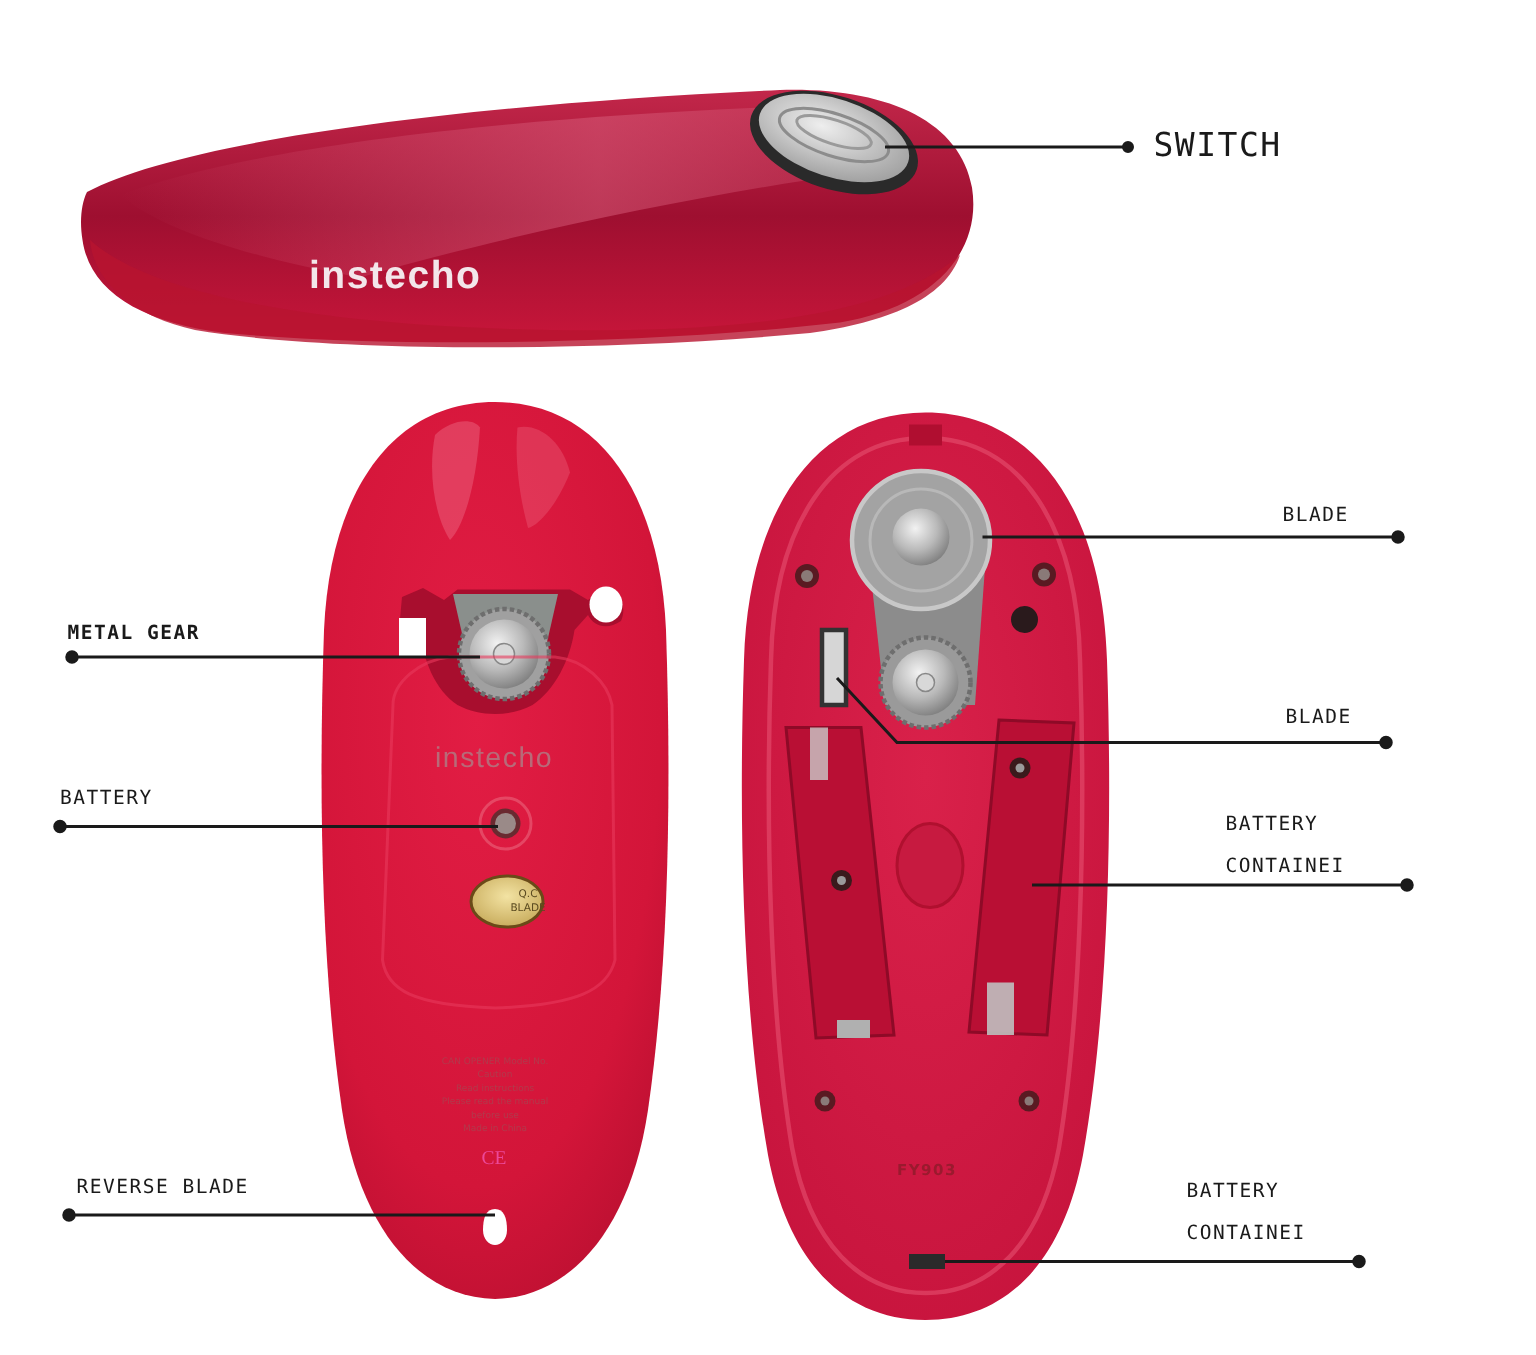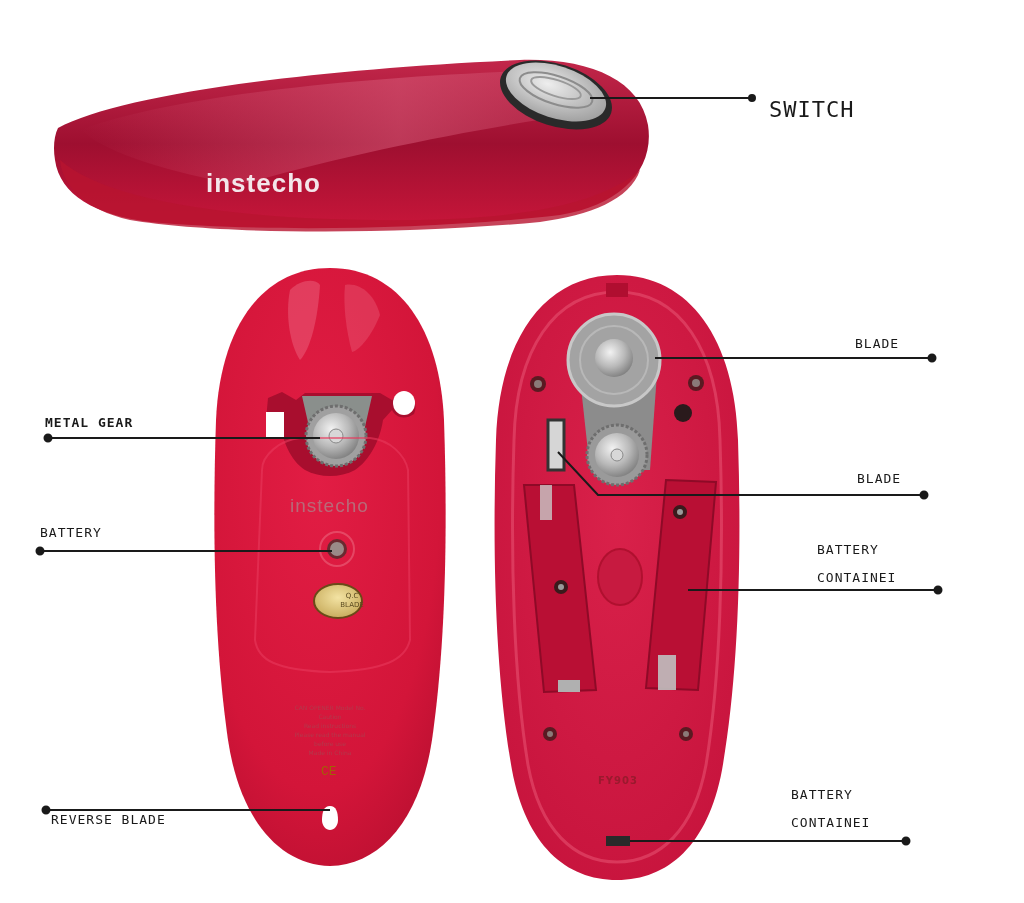--- a/index.html
+++ b/index.html
@@ -27,22 +27,22 @@
     .tiny {
       position: absolute;
       font-family: "DejaVu Sans", sans-serif;
       color: #b23a4c;
       font-size: 6px;
       text-align: center;
       line-height: 9px;
     }
     .ce {
       position: absolute;
-      font-family: Liberation Mono, monospace;
-      color: #a16207;
+      font-family: Liberation Serif, serif;
+      color: #ec4899;
       font-size: 13px;
     }
     .model {
       position: absolute;
       font-family: "DejaVu Sans", sans-serif;
       color: #9a1a2e;
       font-size: 10px;
       font-weight: bold;
       letter-spacing: 1px;
     }
@@ -231,24 +231,24 @@
     <div>CAN OPENER Model No.</div>
     <div>Caution</div>
     <div>Read instructions</div>
     <div>Please read the manual</div>
     <div>before use</div>
     <div>Made in China</div>
   </div>
   <div class="ce" style="left:321px; top:764px;">CE</div>
   <div class="model" style="left:598px; top:775px;">FY903</div>
 
-  <div class="label big" style="left:769px; top:96px;text-align:center;">SWITCH</div>
+  <div class="label big" style="left:769px; top:84px;text-align:center;">SWITCH</div>
   <div class="label" style="left:855px; top:330px;">BLADE</div>
   <div class="label" style="left:857px; top:465px;">BLADE</div>
   <div class="label" style="left:817px; top:536px;">BATTERY
 CONTAINEI</div>
   <div class="label" style="left:791px; top:781px;">BATTERY
 CONTAINEI</div>
   <div class="label" style="left:45px; top:409px;font-weight:bold;">METAL GEAR</div>
   <div class="label" style="left:40px; top:519px;">BATTERY</div>
-  <div class="label" style="left:51px; top:806px;">REVERSE BLADE</div>
+  <div class="label" style="left:51px; top:778px;">REVERSE BLADE</div>
 
 </div>
 
 </body></html>

